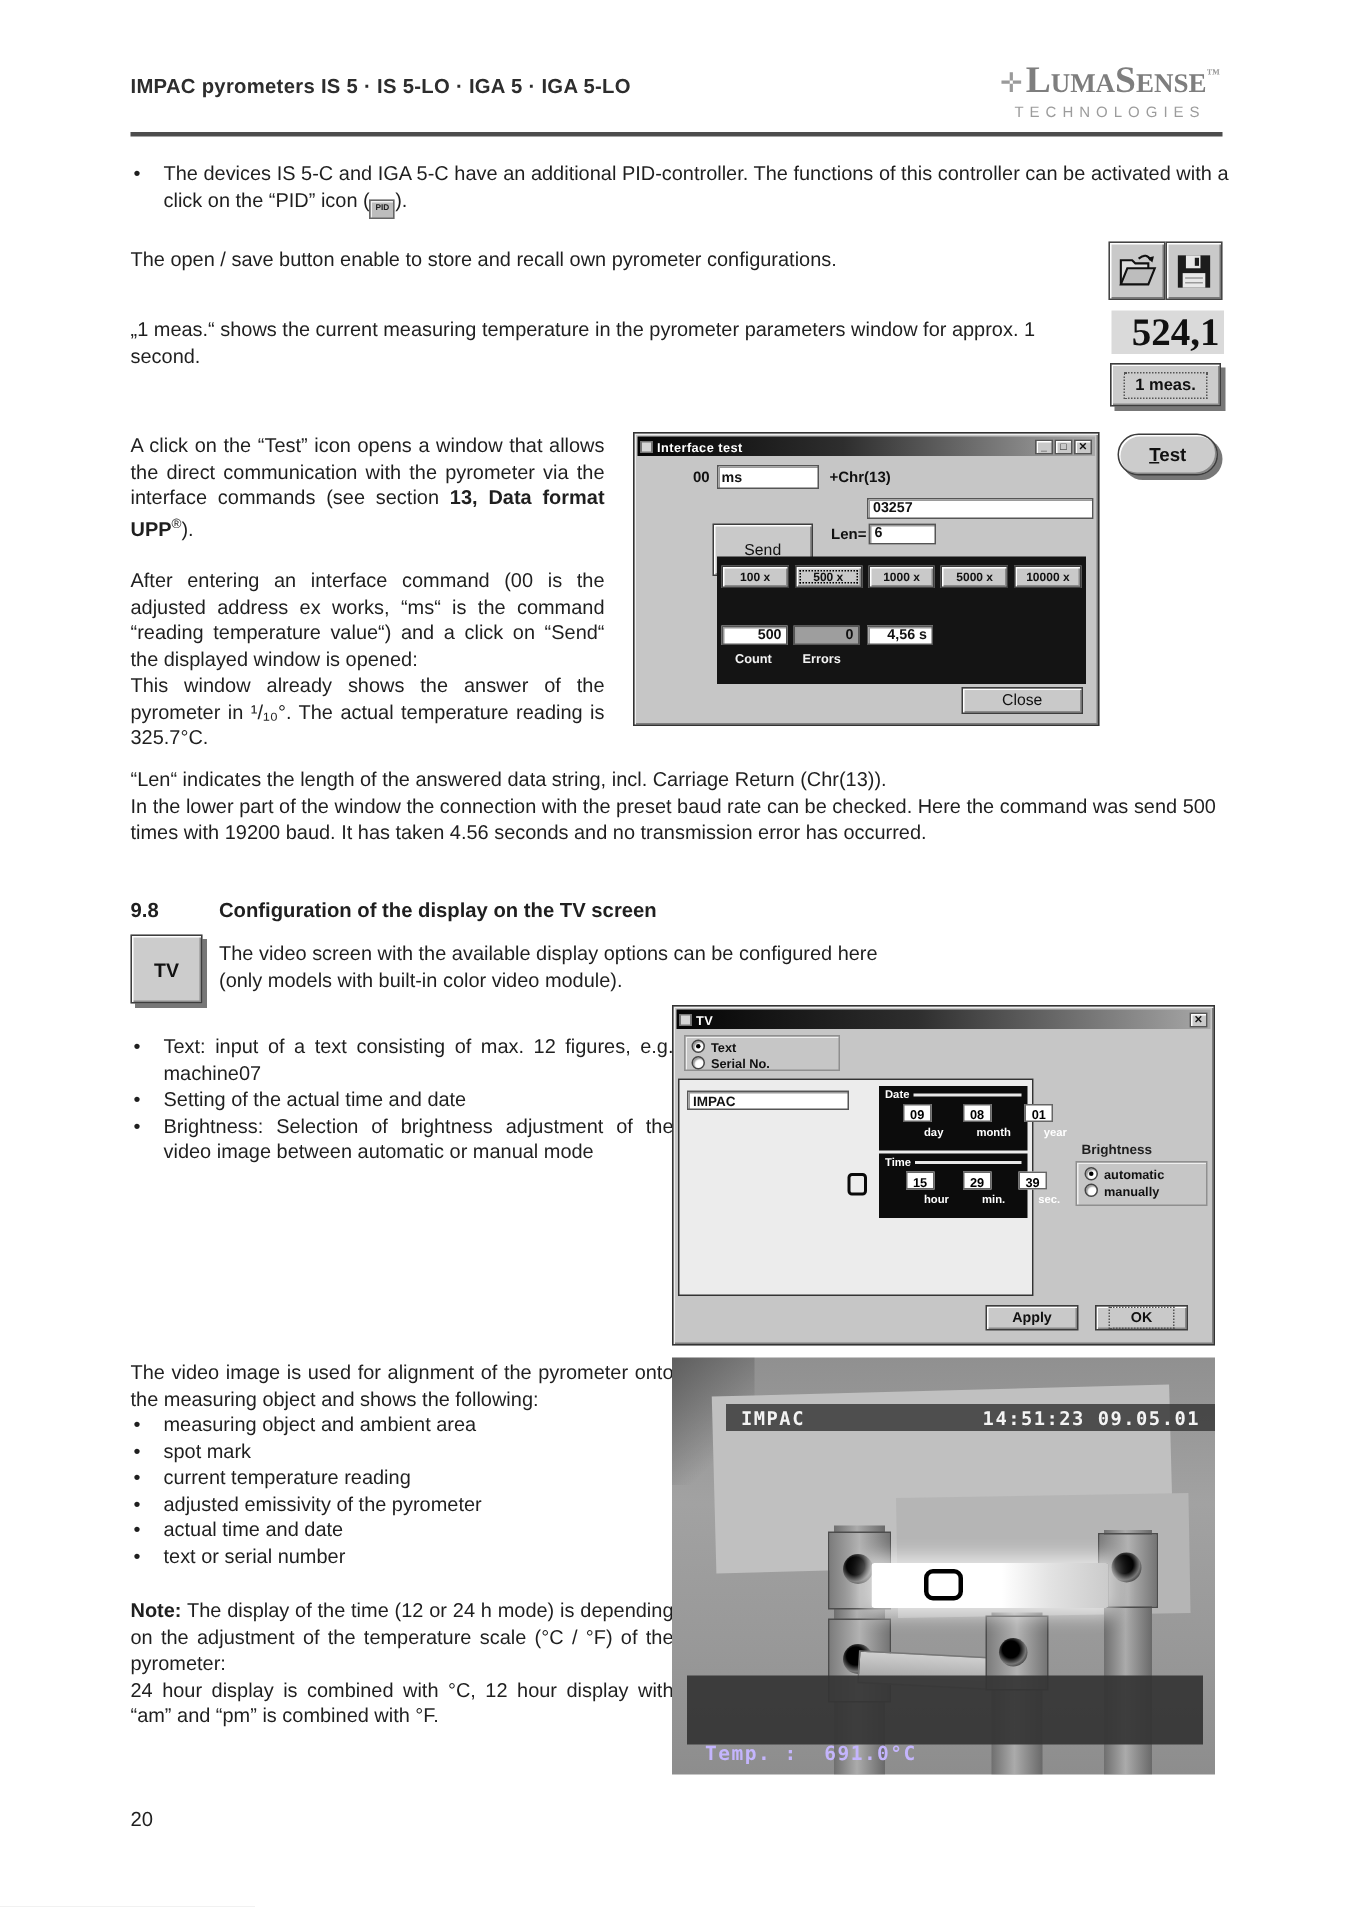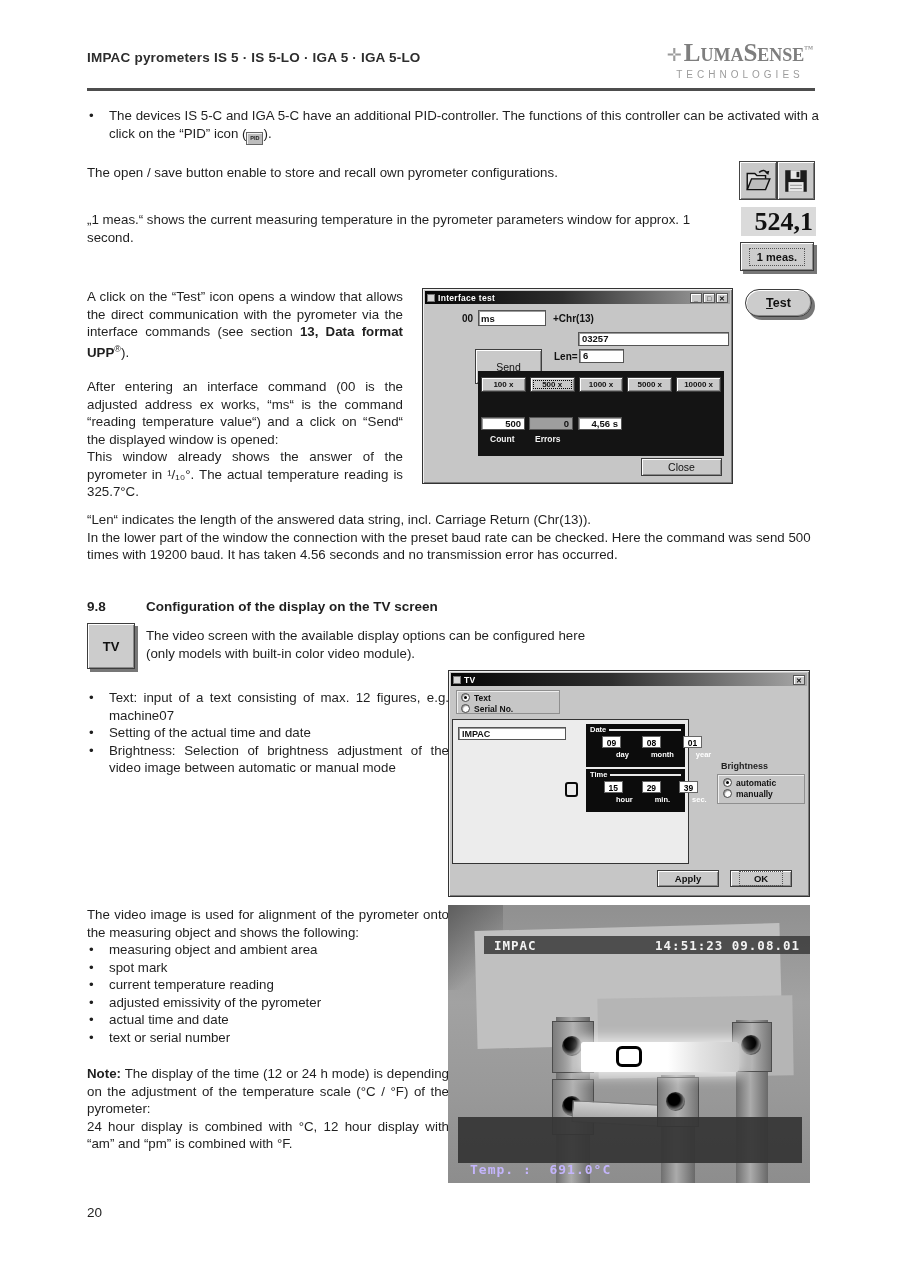--- a/index.html
+++ b/index.html
@@ -388,21 +388,21 @@
     <div class="bracket"></div>
     <div class="post post-mid">
       <div class="post-block" style="top:2px;height:50px;">
           <span class="screw" style="left:8px;top:14px;width:19px;height:19px;"></span>
         </div>
     </div>
     <div class="glow"></div>
     <div class="vid-spot"></div>
     <div class="osdbar-top">
       <span>IMPAC</span>
-      <span>14:51:23 09.08.01</span>
+      <span>14:51:23 09.05.01</span>
     </div>
     <div class="osdbar-bottom">
       <div>Temp. :  691.0°C</div>
       
     </div>
   </div>
 
   <div class="abs page-num">20</div>
 
 </div>

